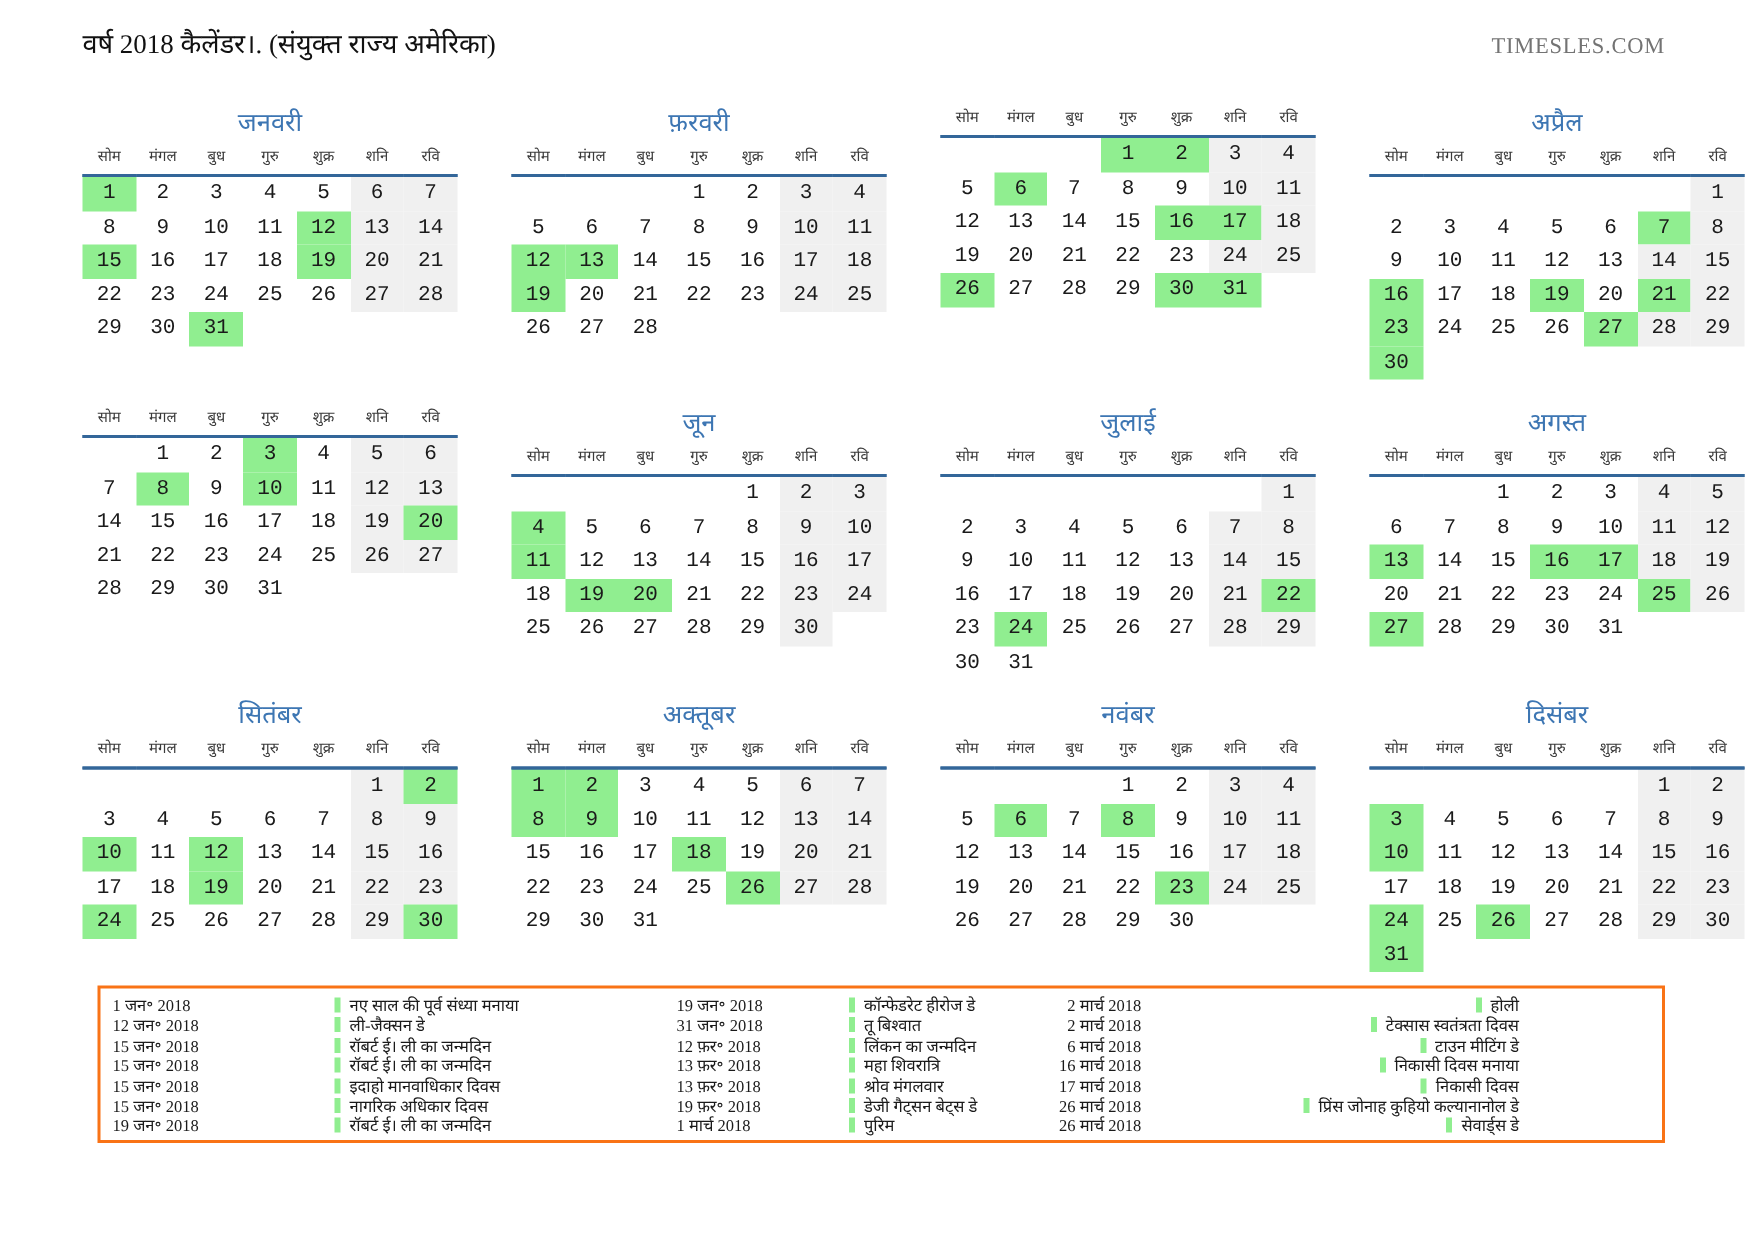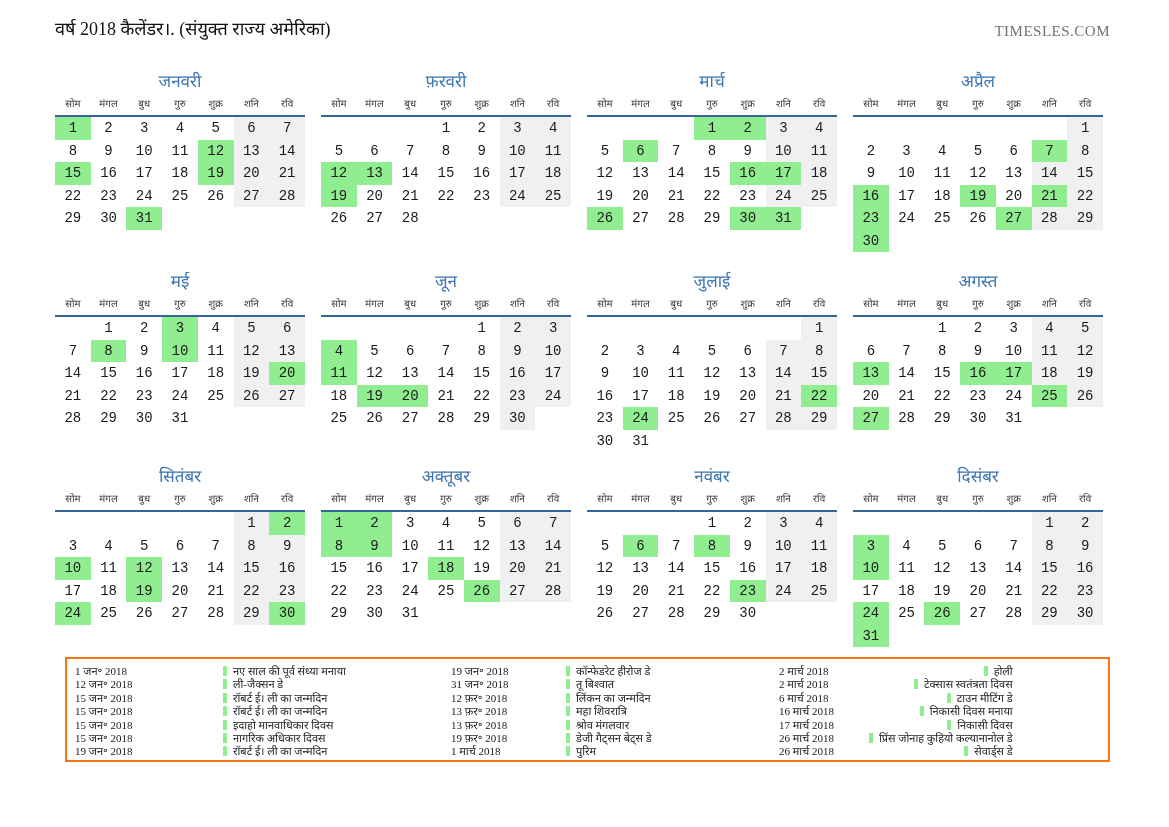--- a/index.html
+++ b/index.html
@@ -10,21 +10,21 @@
   .page-title{
     position:absolute;left:55px;top:16px;font-size:18px;color:#111;
     font-family:"Liberation Serif","DejaVu Serif",serif;
   }
   .logo{
     position:absolute;right:59px;top:23px;font-size:15px;letter-spacing:.5px;
     color:#737373;text-decoration:none;font-family:"Liberation Serif","DejaVu Serif",serif;
   }
   .months-grid{
     position:absolute;left:55px;top:70px;width:1057px;
-    display:grid;grid-template-columns:repeat(4,250px);column-gap:16px;
+    display:grid;grid-template-columns:repeat(4,250px);column-gap:36px;
     grid-template-rows:200px 195px 200px;
   }
   .month{width:250px;}
   .month-title{
     text-align:center;font-size:17px;line-height:24px;height:24px;margin-bottom:2px;
     color:#3d76b3;
   }
   table.cal{border-collapse:collapse;table-layout:fixed;width:250px;font-family:Liberation Mono, monospace;}
   table.cal th{
     width:35.7px;font-size:10px;font-weight:normal;color:#3a3a3a;
@@ -40,21 +40,21 @@
     border:2px solid #f97316;box-sizing:border-box;
   }
   .leg-col{position:absolute;top:6px;font-size:11px;line-height:13.4px;white-space:nowrap;}
   .leg-row{height:13.4px;}
   .leg-bar{
     display:inline-block;width:4px;height:10px;background:#90ee90;
     margin-right:6px;vertical-align:-1px;
   }
   .lc-d0{left:8px;}  .lc-n0{left:156px;}
   .lc-d1{left:384px;}.lc-n1{left:499px;}
-  .lc-d2{left:712px;}.lc-n2{left:802px;text-align:right;}
+  .lc-d2{left:639px;text-align:right;}.lc-n2{left:802px;text-align:right;}
 </style>
 </head>
 <body>
 
 <div class="page-title">वर्ष 2018 कैलेंडर।. (संयुक्त राज्य अमेरिका)</div>
 <a class="logo">TIMESLES.COM</a>
 
 <div class="months-grid">
     <div class="month">
       <div class="month-title">जनवरी</div>
@@ -176,21 +176,20 @@
             <td>28</td>
             <td></td>
             <td></td>
             <td></td>
             <td></td>
           </tr>
         </tbody>
       </table>
     </div>
     <div class="month">
-      <div class="month-title">मार्च</div>
       <table class="cal">
         <thead>
           <tr>
             <th>सोम</th>
             <th>मंगल</th>
             <th>बुध</th>
             <th>गुरु</th>
             <th>शुक्र</th>
             <th>शनि</th>
             <th>रवि</th>
@@ -311,21 +310,20 @@
             <td></td>
             <td></td>
             <td></td>
             <td></td>
             <td></td>
           </tr>
         </tbody>
       </table>
     </div>
     <div class="month">
-      <div class="month-title">मई</div>
       <table class="cal">
         <thead>
           <tr>
             <th>सोम</th>
             <th>मंगल</th>
             <th>बुध</th>
             <th>गुरु</th>
             <th>शुक्र</th>
             <th>शनि</th>
             <th>रवि</th>

